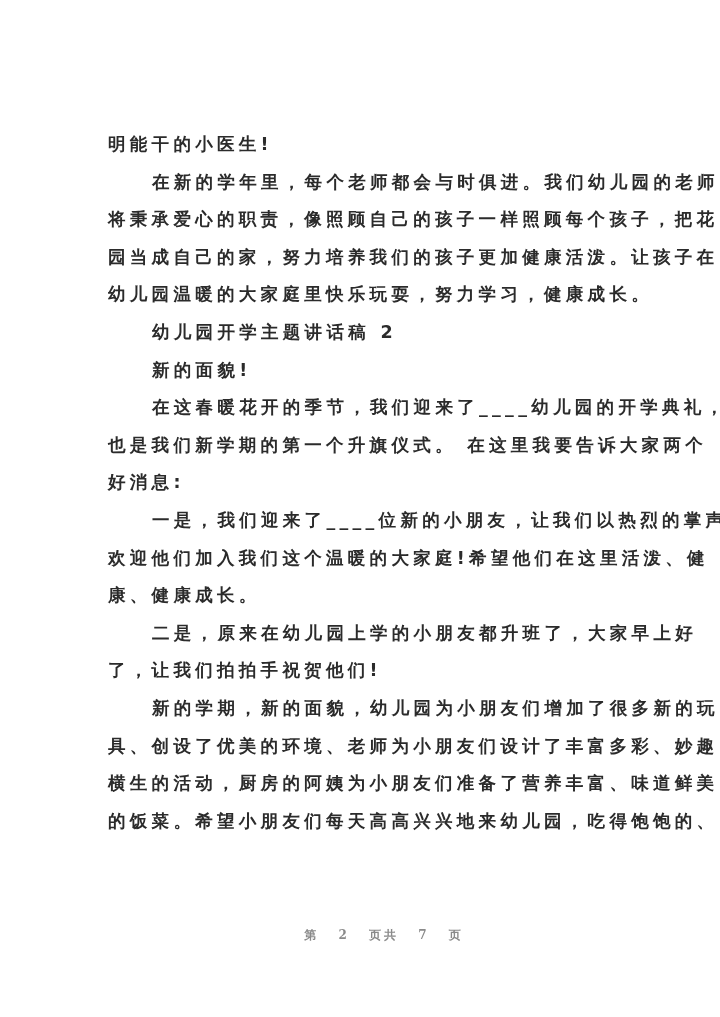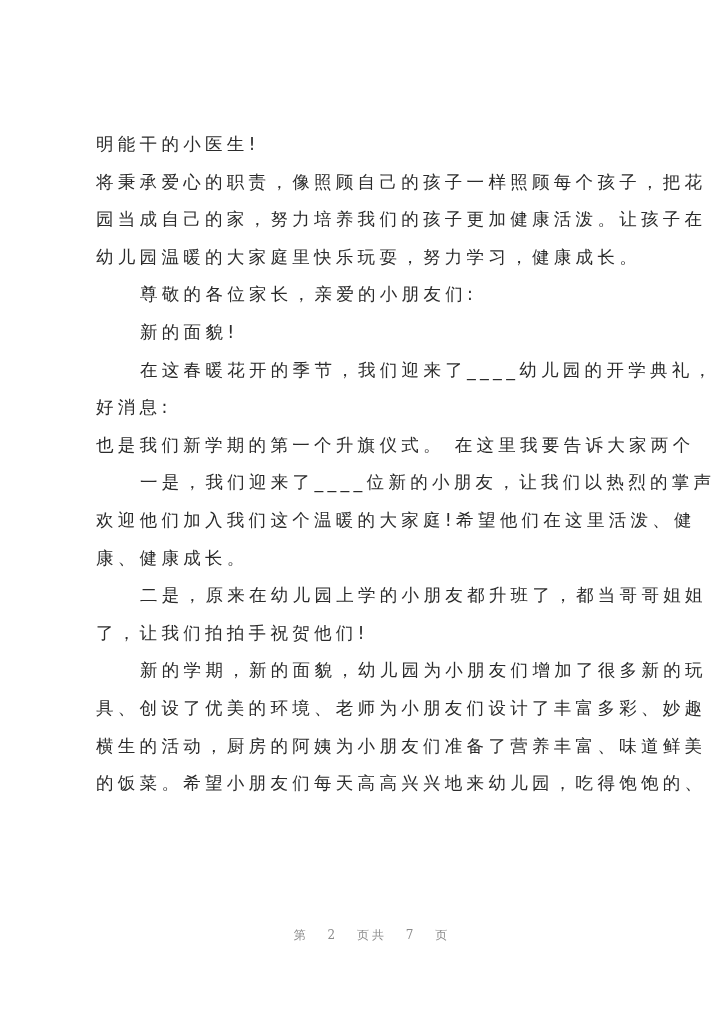--- a/index.html
+++ b/index.html
@@ -10,24 +10,25 @@
   body {
     width: 720px;
     height: 1017px;
     position: relative;
     overflow: hidden;
     font-family: "DejaVu Sans", sans-serif;
     color: #2b2b2b;
   }
   .page {
     position: absolute;
-    left: 0; top: 0;
+    left: 12px; top: 0;
     width: 576px;
     height: 1017px;
     background: #ffffff;
+    font-weight: bold;
   }
   .body-text {
     position: absolute;
     left: 96px;
     top: 126px;
     width: 532px;
   }
   .line {
     height: 37.6px;
     line-height: 37.6px;
@@ -53,32 +54,33 @@
     padding-left: 12px;
   }
   .footer span { margin: 0 3px; }
 </style>
 </head>
 <body>
 
 <div class="page">
   <div class="body-text">
     <div class="line">明能干的小医生!</div>
+    <div class="line indent">在新的学年里，每个老师都会与时俱进。我们幼儿园的老师</div>
     <div class="line">将秉承爱心的职责，像照顾自己的孩子一样照顾每个孩子，把花</div>
     <div class="line">园当成自己的家，努力培养我们的孩子更加健康活泼。让孩子在</div>
     <div class="line">幼儿园温暖的大家庭里快乐玩耍，努力学习，健康成长。</div>
-    <div class="line indent">尊敬的各位家长，亲爱的小朋友们:</div>
+    <div class="line indent">幼儿园开学主题讲话稿 2</div>
     <div class="line indent">新的面貌!</div>
     <div class="line indent">在这春暖花开的季节，我们迎来了____幼儿园的开学典礼，</div>
+    <div class="line">也是我们新学期的第一个升旗仪式。 在这里我要告诉大家两个</div>
     <div class="line">好消息:</div>
-    <div class="line">也是我们新学期的第一个升旗仪式。 在这里我要告诉大家两个</div>
     <div class="line indent">一是，我们迎来了____位新的小朋友，让我们以热烈的掌声</div>
     <div class="line">欢迎他们加入我们这个温暖的大家庭!希望他们在这里活泼、健</div>
     <div class="line">康、健康成长。</div>
-    <div class="line indent">二是，原来在幼儿园上学的小朋友都升班了，都当哥哥姐姐</div>
+    <div class="line indent">二是，原来在幼儿园上学的小朋友都升班了，大家早上好</div>
     <div class="line">了，让我们拍拍手祝贺他们!</div>
     <div class="line indent">新的学期，新的面貌，幼儿园为小朋友们增加了很多新的玩</div>
     <div class="line">具、创设了优美的环境、老师为小朋友们设计了丰富多彩、妙趣</div>
     <div class="line">横生的活动，厨房的阿姨为小朋友们准备了营养丰富、味道鲜美</div>
     <div class="line">的饭菜。希望小朋友们每天高高兴兴地来幼儿园，吃得饱饱的、</div>
   </div>
 
   <div class="footer">
     <span>第</span>
     <span>2</span>

